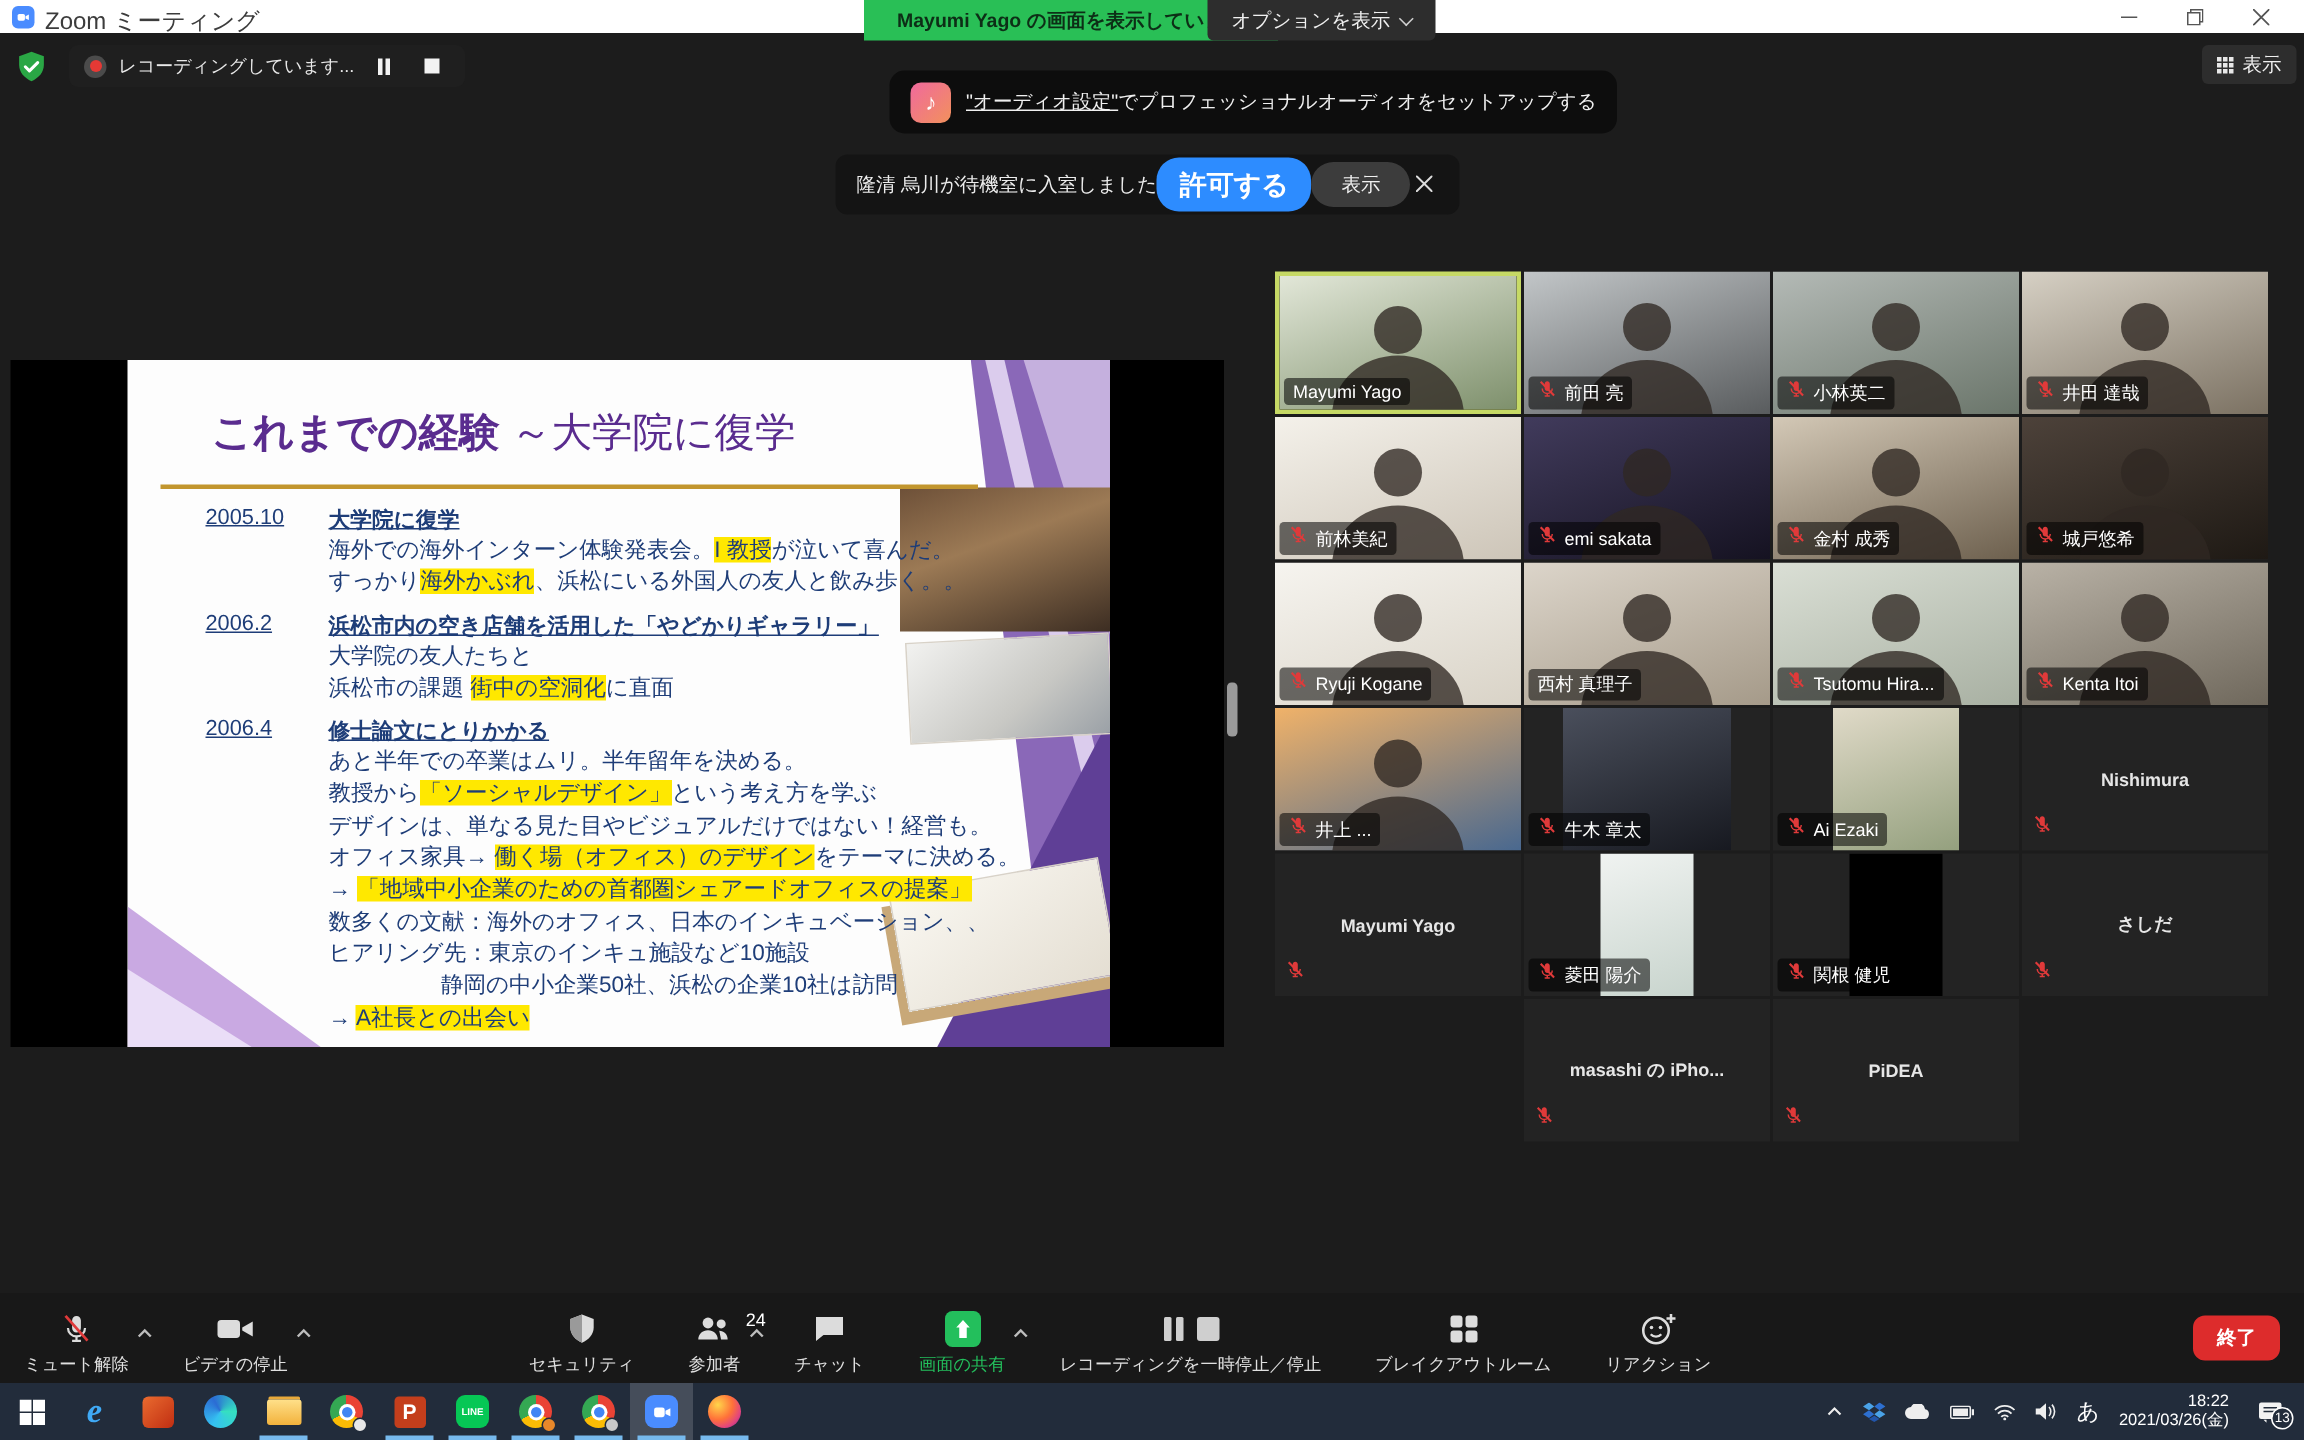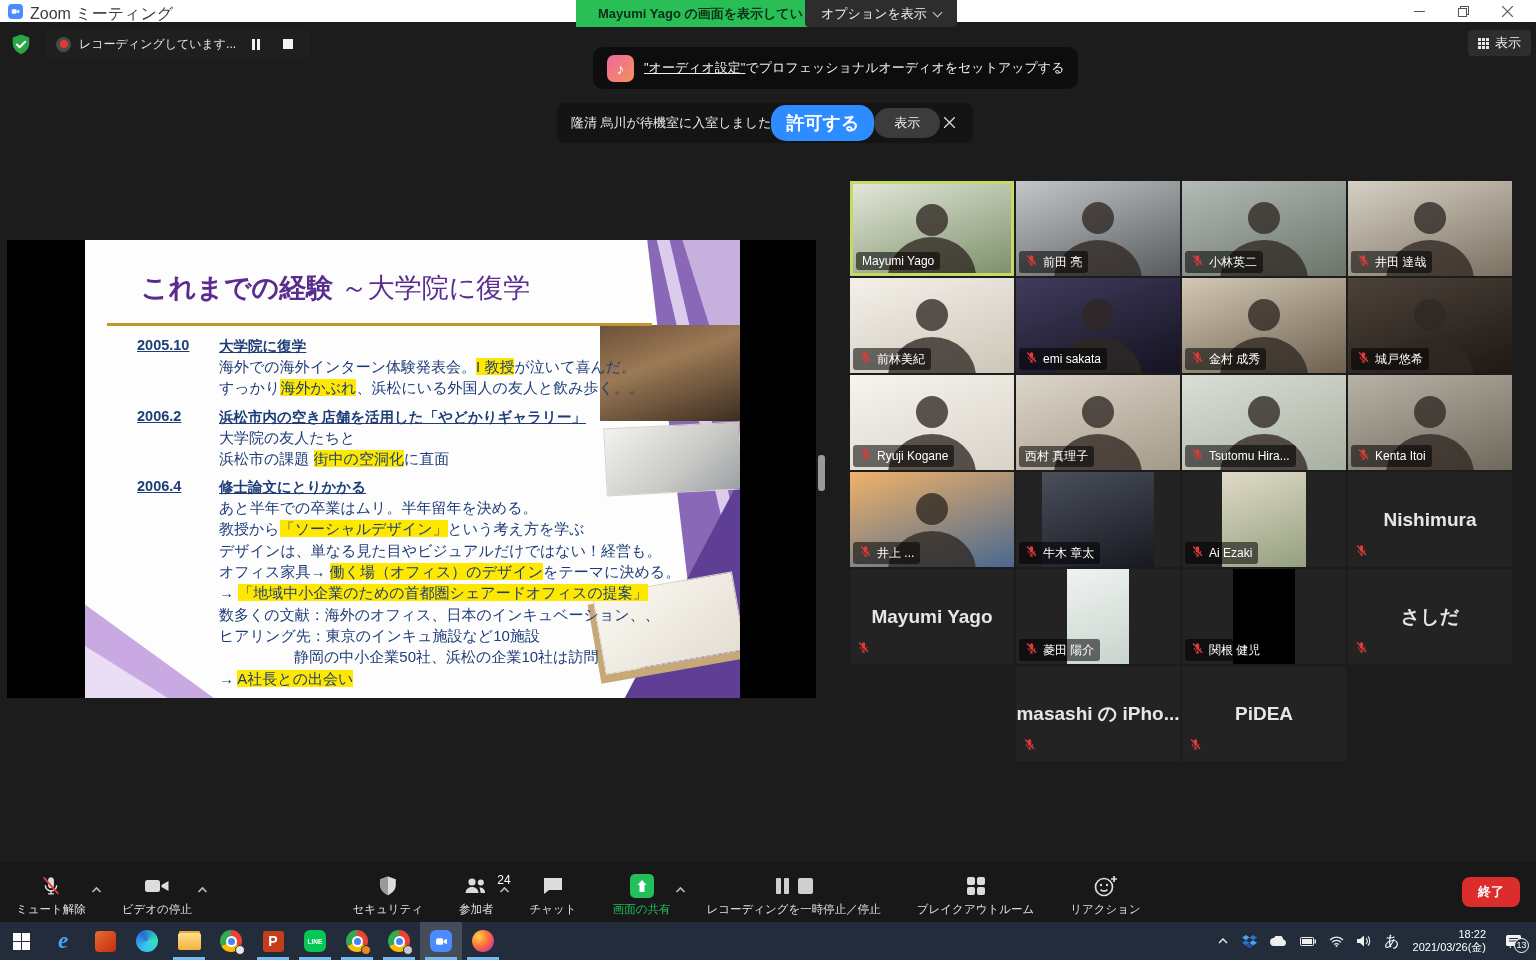--- a/index.html
+++ b/index.html
@@ -69,21 +69,21 @@
   #deco-r .d4 { position:absolute; inset:0; background:#e9def6; clip-path:polygon(48% 0,56% 0,100% 66%,100% 78%); opacity:.85; }
   #deco-bl { left:0; bottom:0; width:230px; height:130px; }
   #deco-bl .d1 { position:absolute; inset:0; background:#c9a9e2; clip-path:polygon(0 28%,56% 100%,0 100%); }
   #deco-bl .d2 { position:absolute; inset:0; background:#eadef7; clip-path:polygon(0 60%,36% 100%,0 100%); }
 
   #slide-title { position:absolute; left:56px; top:30px; font-size:27px; color:#5a2c8f; white-space:nowrap; }
   #slide-title .t1 { font-weight:bold; }
   #slide-rule { position:absolute; left:22px; top:83px; width:545px; height:3px; background:#c2962e; }
   #timeline { position:absolute; left:52px; top:97px; color:#1e3d78; }
   .entry { display:grid; grid-template-columns:78px 1fr; column-gap:4px; margin-bottom:9px; }
-  .entry .date { font-size:14.5px; font-weight:bold; text-decoration:underline; }
+  .entry .date { font-size:14.5px; font-weight:normal; text-decoration:underline; }
   .entry .head { font-size:14.5px; font-weight:bold; text-decoration:underline; white-space:nowrap; }
   .entry .body { grid-column:2; }
   .entry .line { font-size:15px; line-height:1.42; white-space:nowrap; }
   .hl { background:#ffe800; }
 
   .slide-photo { position:absolute; border:1px solid #d8d2c8; }
   #sp1 { left:515px; top:85px; width:141px; height:96px;
     background:linear-gradient(160deg,#6d5038 0%,#9c7a55 40%,#3c2d22 100%); border:none; }
   #sp2 { left:520px; top:185px; width:136px; height:68px; transform:rotate(-3deg);
     background:linear-gradient(140deg,#f2f2f0,#c8c8c4 60%,#9aa0a6); }
@@ -99,21 +99,21 @@
   .vid { position:absolute; inset:0; }
   .ph-head { position:absolute; left:50%; top:22%; width:32px; height:32px; border-radius:50%;
     background:rgba(48,40,34,.78); transform:translateX(-50%); }
   .ph-body { position:absolute; left:50%; bottom:-4px; width:88px; height:40px;
     border-radius:50% 50% 0 0 / 100% 100% 0 0; background:rgba(48,40,34,.78); transform:translateX(-50%); }
   .photo-inner { position:absolute; top:0; bottom:0; left:50%; transform:translateX(-50%); }
   .name-chip { position:absolute; left:3px; bottom:3px; background:rgba(0,0,0,.55); border-radius:3px;
     padding:2px 6px; display:flex; align-items:center; gap:5px; max-width:155px; }
   .name-chip .nm { color:#fff; font-size:12px; white-space:nowrap; overflow:hidden; }
   .center-name { position:absolute; inset:0; display:flex; align-items:center; justify-content:center;
-    color:#e6e6e6; font-size:19px; font-weight:600; }
+    color:#e6e6e6; font-size:12px; font-weight:600; }
   .corner-mic { position:absolute; left:7px; bottom:6px; }
 
   
   #toolbar { left:0; top:862px; width:1536px; height:60px; background:#181818; display:flex; align-items:center; padding:0 16px; }
   .tb-group { display:flex; align-items:flex-start; gap:36px; }
   #tb-center { margin-left:auto; margin-right:auto; }
   .tb-item { position:relative; display:flex; flex-direction:column; align-items:center; gap:4px; padding-top:6px; }
   .tb-item .lab { font-size:11.5px; color:#e0e0e0; white-space:nowrap; }
   .tb-item.accent .lab { color:#23bf5c; }
   .tb-ico { height:24px; display:flex; align-items:center; justify-content:center; }

